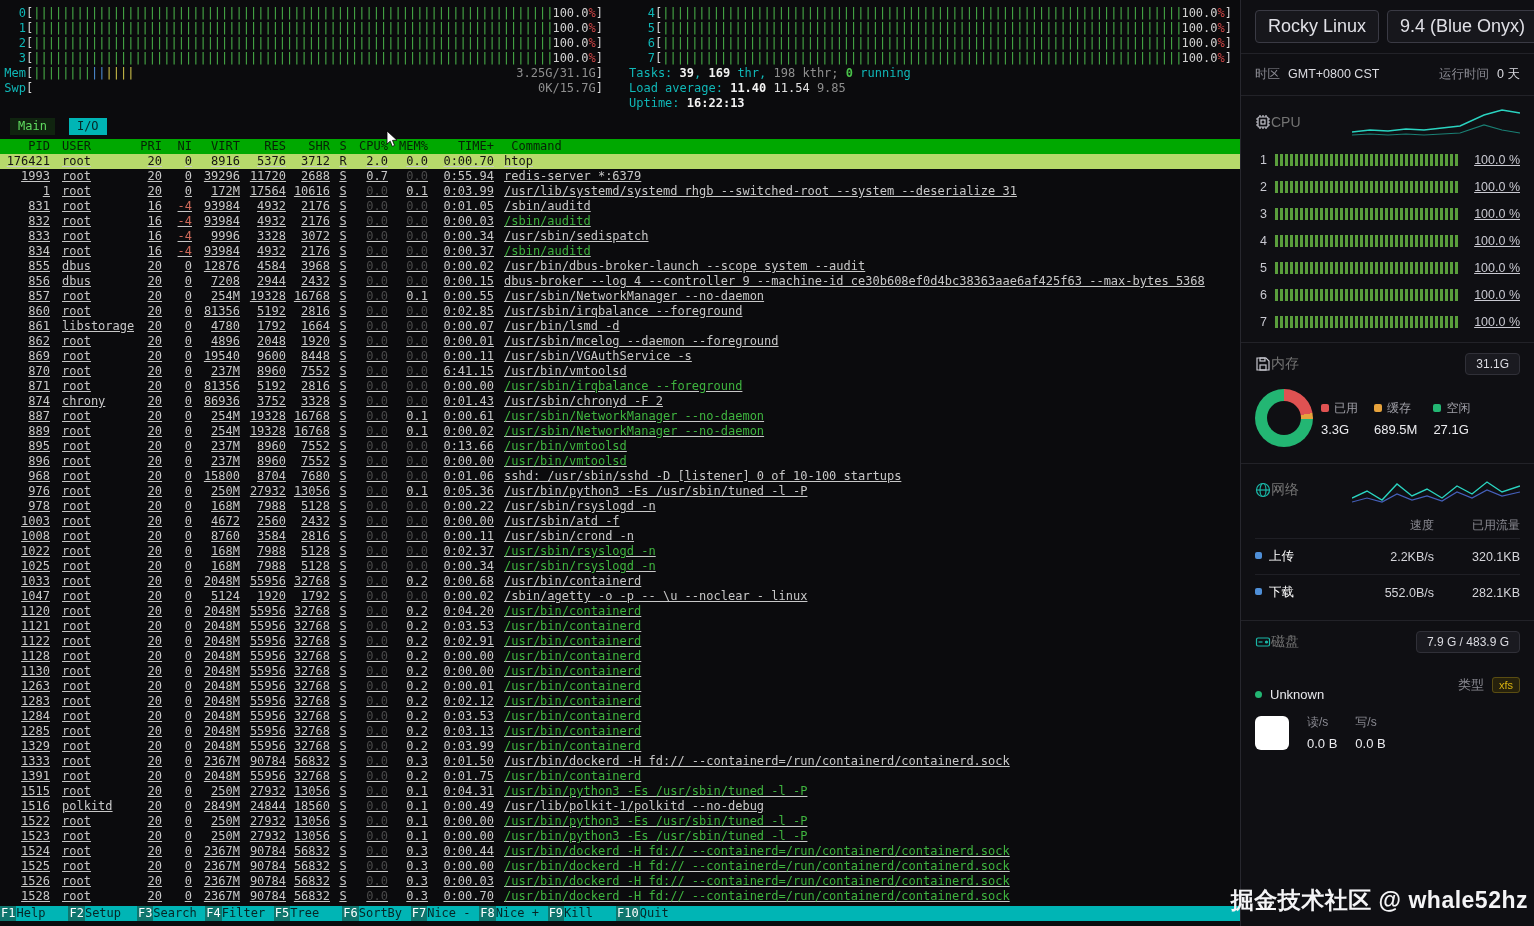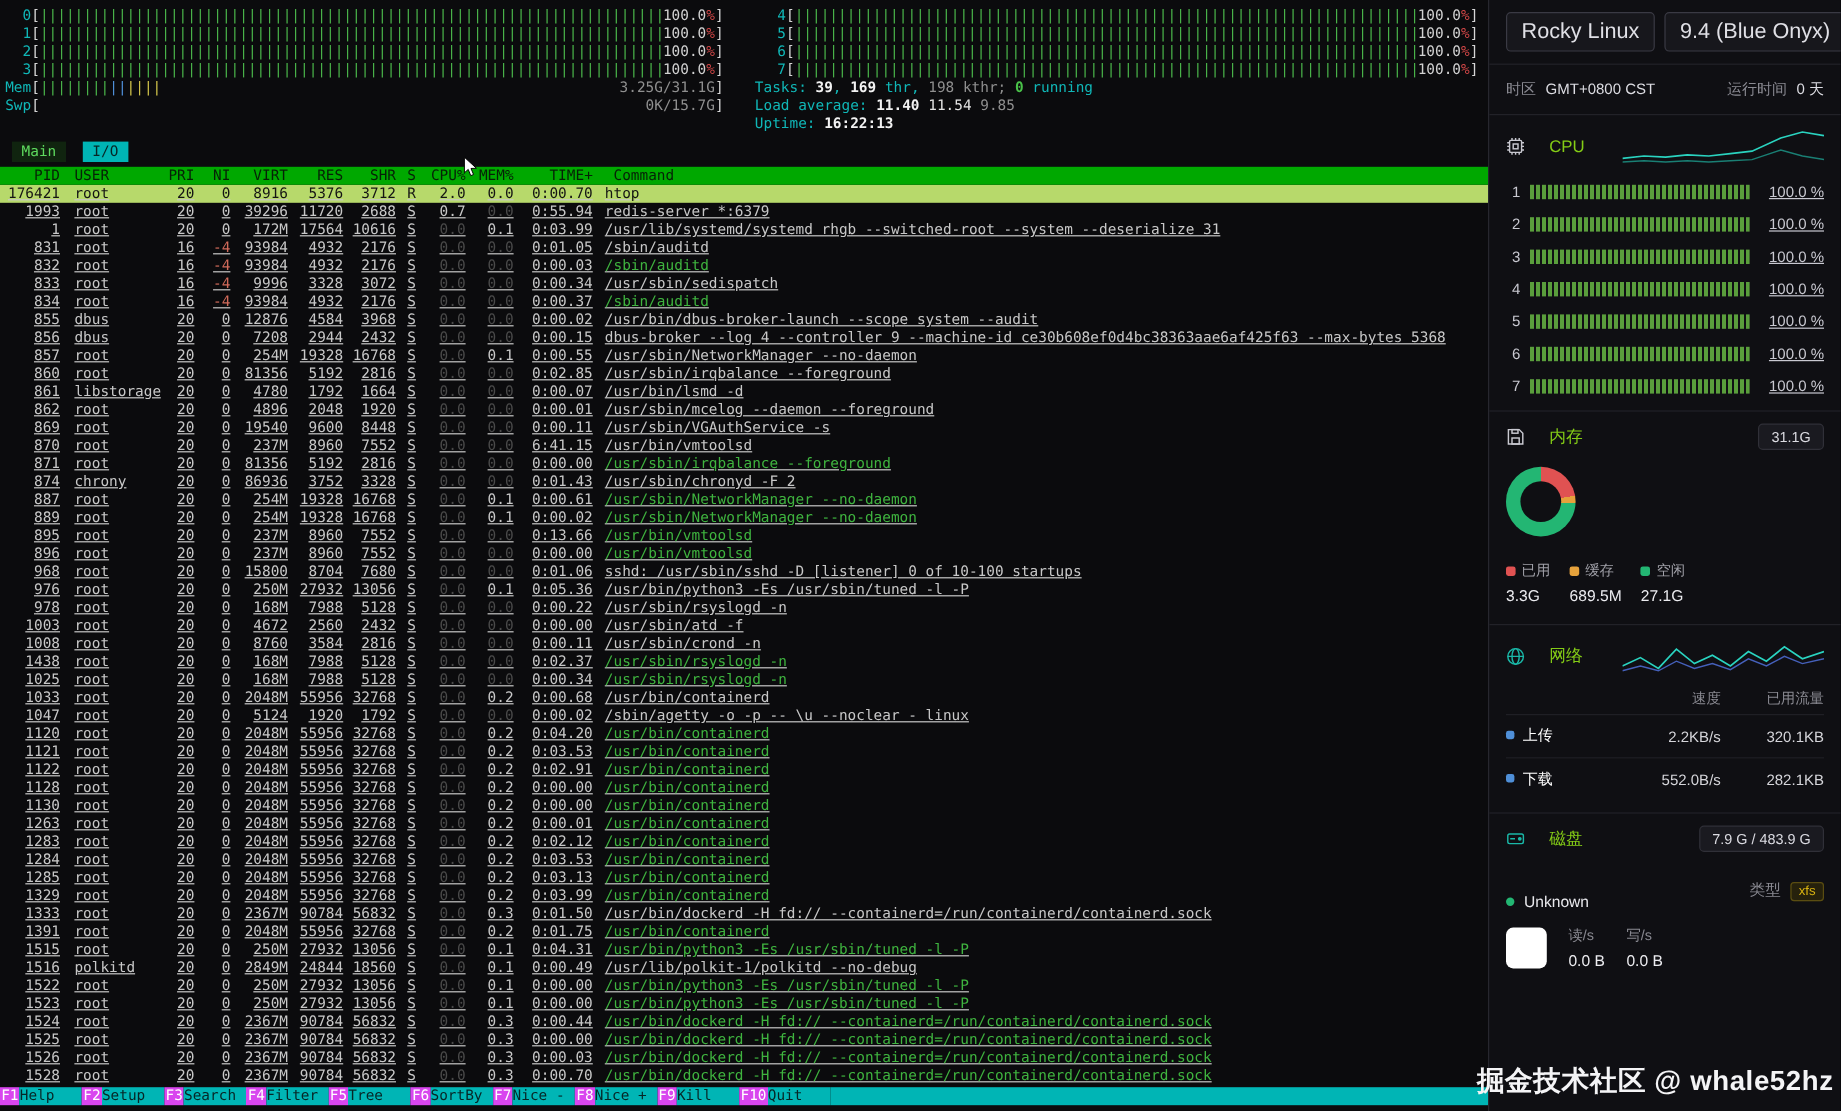--- a/index.html
+++ b/index.html
@@ -44,52 +44,52 @@
   .c-c { text-align:center; overflow:hidden; }
   .c-cmd { padding-left:6px; overflow:hidden; }
   .prow span.dim { color:#4a4a4a; }
   .prow span.neg { color:#d06a5a; }
   .prow.thr .c-cmd { color:#3fb43f; }
   .prow.sel { background:#b7d96b; }
   .prow.sel span { color:#141414 !important; }
 
   .fbar { height:15px; display:flex; line-height:15px; white-space:pre; flex:none; margin-bottom:5px; }
   .fseg { display:flex; }
-  .fk { color:#ffffff; background:#d946ef; padding:0 1px; }
+  .fk { color:#ffffff; background:#0f766e; padding:0 1px; }
   .fl { color:#062626; background:#00b5b5; min-width:52px; }
   .ffill { flex:1; background:#00b5b5; }
 
   .mouse-cursor { position:absolute; left:386px; top:130px; z-index:5; }
 
   
   .sidebar { flex:1; min-width:0; background:#0f0f13; border-left:1px solid #27272e; color:#dcdce2;
     font-family:"Liberation Sans", sans-serif; font-size:13px; display:flex; flex-direction:column; overflow:hidden; }
   .sdiv { height:1px; background:#222228; flex:none; }
   .srow { display:flex; align-items:center; padding:10px 14px; }
   .osbtns { gap:8px; padding-top:10px; padding-bottom:10px; }
   .osbtn { background:#17171c; border:1px solid #3a3a44; border-radius:4px; color:#e0e0e6;
     padding:5px 12px; font-size:18px; text-align:center; white-space:nowrap; }
   .osbtn.ver { flex:1; }
   .inforow { justify-content:space-between; font-size:12.5px; padding-top:12px; padding-bottom:12px; }
   .ilabel { color:#8a8a92; margin-right:8px; }
   .ivalue { color:#dcdce2; }
   .sechead { justify-content:space-between; padding-top:10px; padding-bottom:6px; }
-  .sechead .ttl { display:flex; align-items:center; gap:20px; font-size:14px; color:#84cc16; }
+  .sechead .ttl { display:flex; align-items:center; gap:0; font-size:14px; color:#737373; }
   .spark { flex:none; }
   .badge { background:#1a1a20; border:1px solid #303038; border-radius:4px; color:#dcdce2;
     padding:3px 10px; font-size:12px; white-space:nowrap; }
 
   .cores { padding:2px 14px 0 14px; height:198px; overflow:hidden; }
   .corerow { display:flex; align-items:center; height:27px; gap:8px; }
   .coreid { width:12px; text-align:right; color:#c9c9d1; font-size:12.5px; flex:none; }
   .corebar { flex:1; height:12px;
     background:repeating-linear-gradient(90deg,#5a9e3c 0px,#5a9e3c 3px,#101014 3px,#101014 5px); }
   .coreval { width:54px; text-align:right; color:#c9c9d1; font-size:12.5px; flex:none;text-decoration:underline; }
 
-  .membody { display:flex; gap:20px; padding:8px 14px 16px 14px;flex-direction:column; }
+  .membody { display:flex; align-items:center; gap:8px; padding:8px 14px 16px 14px; }
   .donut { width:58px; height:58px; border-radius:50%; position:relative; flex:none;
     background:conic-gradient(#e05252 0deg 80deg, #e6a23c 80deg 93deg, #23b673 93deg 360deg); }
   .donut::after { content:""; position:absolute; inset:12px; background:#0f0f13; border-radius:50%; }
   .mlegend { display:flex; gap:16px; flex:1; }
   .litem { display:flex; flex-direction:column; gap:5px; }
   .lhead { display:flex; align-items:center; gap:5px; color:#a0a0a8; font-size:12px; }
   .ldot { width:8px; height:8px; border-radius:2px; flex:none; }
   .lval { color:#ececf0; font-size:13px; }
 
   .nettable { padding:0 14px 10px 14px; }
@@ -595,21 +595,21 @@
           <span class="c-r">8760</span>
           <span class="c-r">3584</span>
           <span class="c-r">2816</span>
           <span class="c-c">S</span>
           <span class="c-r dim">0.0</span>
           <span class="c-r dim">0.0</span>
           <span class="c-r">0:00.11</span>
           <span class="c-cmd">/usr/sbin/crond -n</span>
         </div>
         <div class="prow pgrid thr">
-          <span class="c-r">1438</span>
+          <span class="c-r">1022</span>
           <span class="c-l">root</span>
           <span class="c-r">20</span>
           <span class="c-r">0</span>
           <span class="c-r">168M</span>
           <span class="c-r">7988</span>
           <span class="c-r">5128</span>
           <span class="c-c">S</span>
           <span class="c-r dim">0.0</span>
           <span class="c-r dim">0.0</span>
           <span class="c-r">0:02.37</span>

